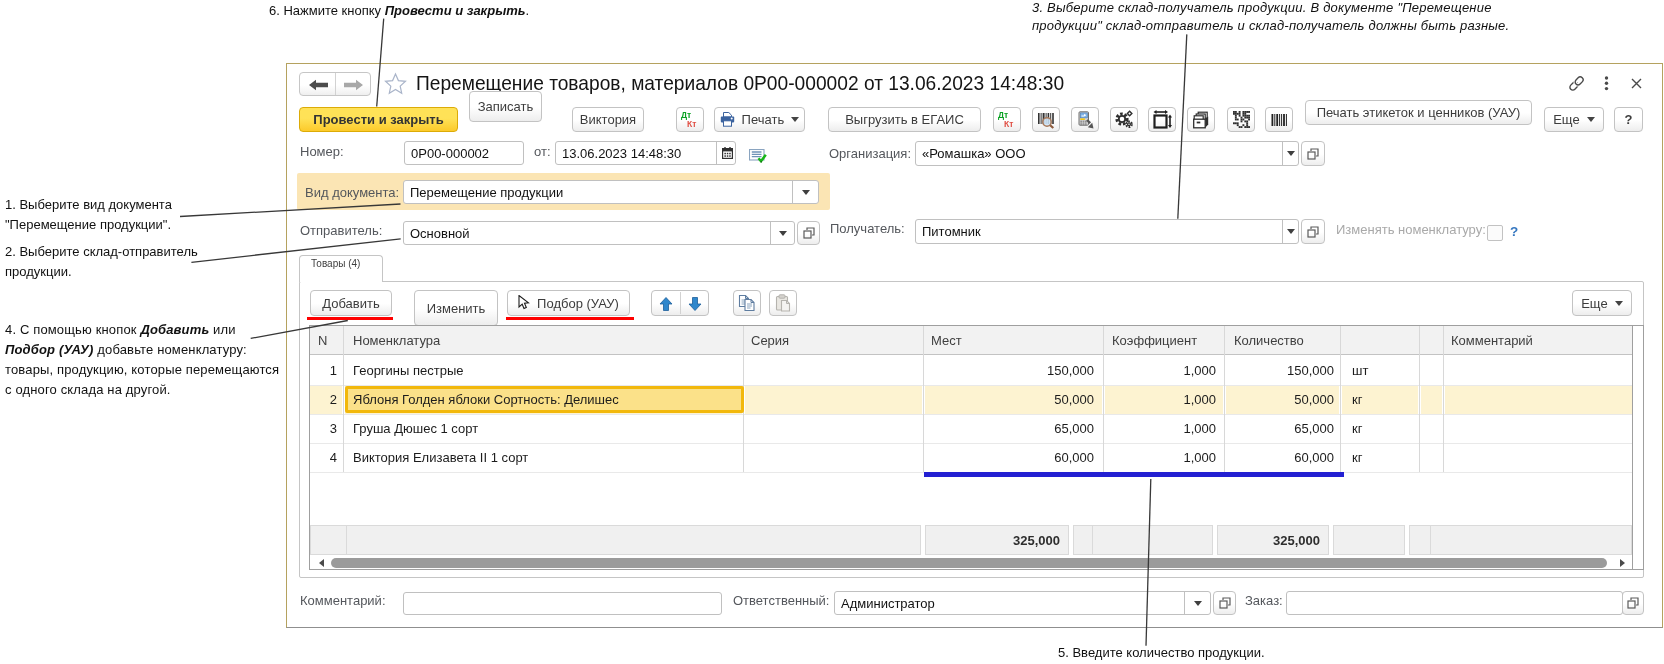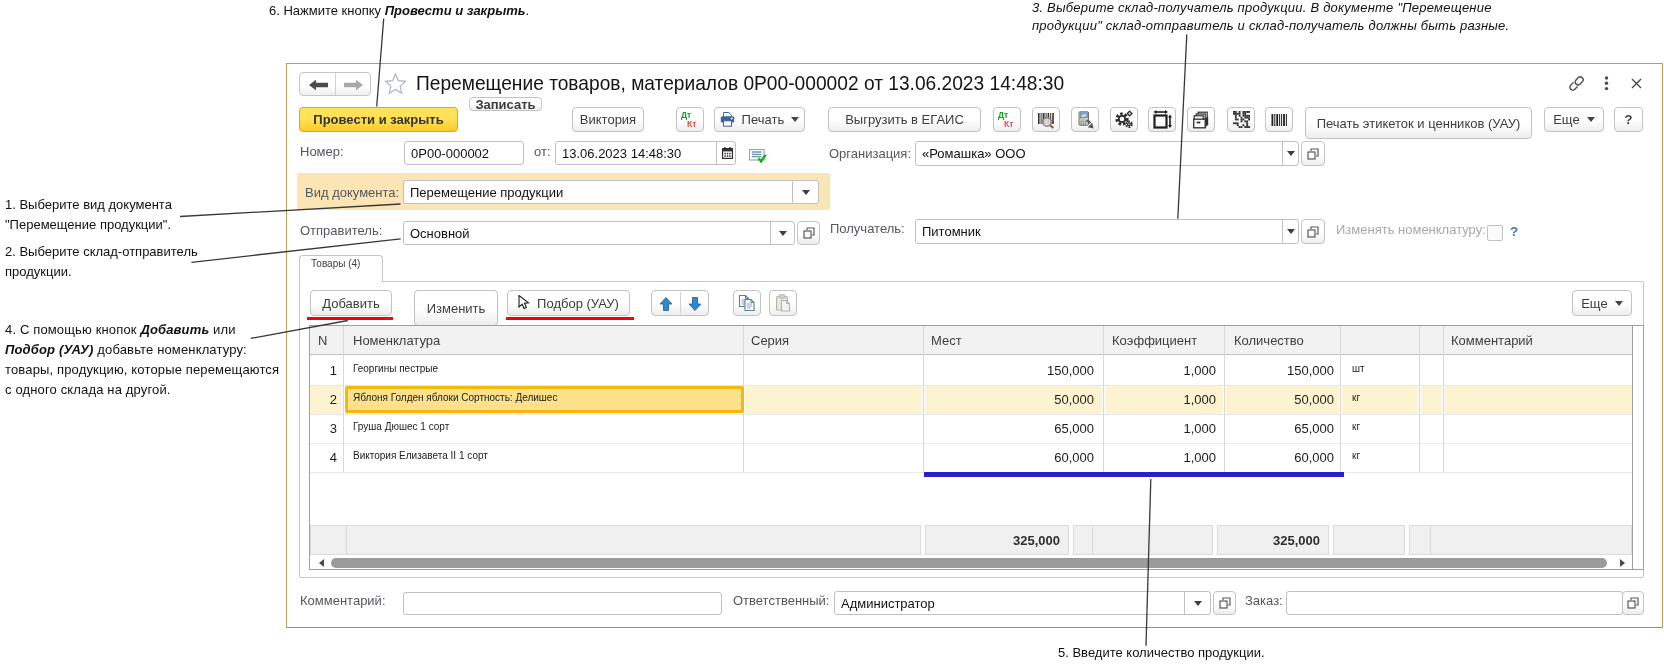--- a/index.html
+++ b/index.html
@@ -12,21 +12,21 @@
          display:flex; align-items:center; font-size:13px; color:#111; padding-left:6px; }
   .btn { position:absolute; background:linear-gradient(#ffffff 52%, #ededed); border:1px solid #c3c3c3;
          border-radius:4px; display:flex; align-items:center; justify-content:center;
          font-size:13px; color:#3c3c3c; white-space:pre; }
   .tri { width:0; height:0; border-left:4px solid transparent; border-right:4px solid transparent;
          border-top:5px solid #3f3f3f; display:inline-block; }
   .ddsec { position:absolute; top:0; bottom:0; border-left:1px solid #c0c0c0;
            display:flex; align-items:center; justify-content:center; }
   .hcell { position:absolute; font-size:13px; color:#3f3f3f; display:flex; align-items:center; }
   .num { position:absolute; font-size:13px; color:#1c1c1c; text-align:right; }
-  .txtc { position:absolute; font-size:10px; color:#1c1c1c; }
+  .txtc { position:absolute; font-size:13px; color:#1c1c1c; }
   .totseg { position:absolute; top:0; height:100%; background:#f0f0f0; border:1px solid #dadada;padding-left:44px; }
 </style>
 </head>
 <body>
 
 <div class="abs" id="win" style="left:286px; top:63px; width:1377px; height:565px;
      border:1px solid #b5a25f; border-bottom:1px solid #8f8f8f; background:#fff;"></div>
 
 <div class="abs" style="left:299px; top:72px; width:72px; height:24px; background:linear-gradient(#ffffff 55%, #efefef);
      border:1px solid #c6c6c6; border-radius:4px;">
@@ -54,21 +54,21 @@
   <circle cx="4.5" cy="2" r="1.7" fill="#4a4a4a"></circle>
     <circle cx="4.5" cy="7.3" r="1.7" fill="#4a4a4a"></circle>
     <circle cx="4.5" cy="12.6" r="1.7" fill="#4a4a4a"></circle>
 </svg>
 <svg class="abs" style="left:1631px; top:78px;" width="11" height="11" viewBox="0 0 11 11">
   <path d="M1 1 L10 10 M10 1 L1 10" stroke="#4a4a4a" stroke-width="1.4"></path>
 </svg>
 
 <div class="btn" style="left:299px; top:107px; width:159px; height:25px; font-weight:bold; color:#333;
      background:linear-gradient(#ffe257 45%, #fcca2b); border:1px solid #dcab07;">Провести и закрыть</div>
-<div class="btn" style="left:469px; top:97px; width:73px; height:14px;font-weight:bold;">Записать</div>
+<div class="btn" style="left:469px; top:91px; width:73px; height:31px;">Записать</div>
 <div class="btn" style="left:572px; top:107px; width:72px; height:25px;">Виктория</div>
 <div class="btn" style="left:676px; top:107px; width:28px; height:25px;">
   <svg width="20" height="19" viewBox="0 0 20 19" style="font-family:'Liberation Sans',sans-serif;">
     <text x="1" y="8" font-size="8.5" font-weight="bold" fill="#0aa223">Дт</text>
     <text x="7" y="17" font-size="8.5" font-weight="bold" fill="#e05045">Кт</text>
   </svg>
 </div>
 <div class="btn" style="left:714px; top:107px; width:91px; height:25px;">
   <svg width="15" height="15" viewBox="0 0 15 15" style="margin-right:7px;">
     <path d="M3.5 0.5 H8.8 L11.5 3.2 V5 H3.5 Z" fill="#fff" stroke="#3b639f" stroke-width="1"></path>
@@ -211,21 +211,21 @@
         <rect x="0.5" y="2" width="1.8" height="12"></rect>
         <rect x="3.3" y="2" width="1" height="12"></rect>
         <rect x="5.3" y="2" width="1.8" height="12"></rect>
         <rect x="8.1" y="2" width="1" height="12"></rect>
         <rect x="10.1" y="2" width="1" height="12"></rect>
         <rect x="12.1" y="2" width="1.8" height="12"></rect>
         <rect x="14.9" y="2" width="1" height="12"></rect>
       </g>
   </svg>
 </div>
-<div class="btn" style="left:1305px; top:107px; width:227px; height:32px;">Печать этикеток и ценников (УАУ)</div>
+<div class="btn" style="left:1305px; top:100px; width:227px; height:25px;">Печать этикеток и ценников (УАУ)</div>
 <div class="btn" style="left:1544px; top:107px; width:60px; height:25px;"><span>Еще  </span><span class="tri" style="border-top-color:#444;"></span></div>
 <div class="btn" style="left:1614px; top:107px; width:29px; height:25px; font-weight:bold;">?</div>
 
 <div class="lbl" style="left:300px; top:144px;">Номер:</div>
 <div class="inp" style="left:404px; top:141px; width:120px; height:24px;">0Р00-000002</div>
 <div class="lbl" style="left:534px; top:144px;">от:</div>
 <div class="inp" style="left:555px; top:141px; width:181px; height:24px;">13.06.2023 14:48:30
   <div class="ddsec" style="left:160px; width:22px;">
     <svg width="11" height="12" viewBox="0 0 11 12">
       <rect x="2" y="0.3" width="2" height="2.5" fill="#303030"></rect>

